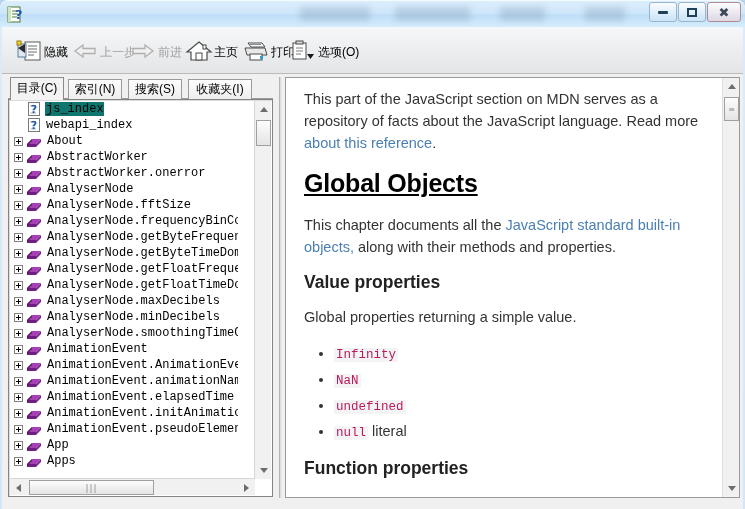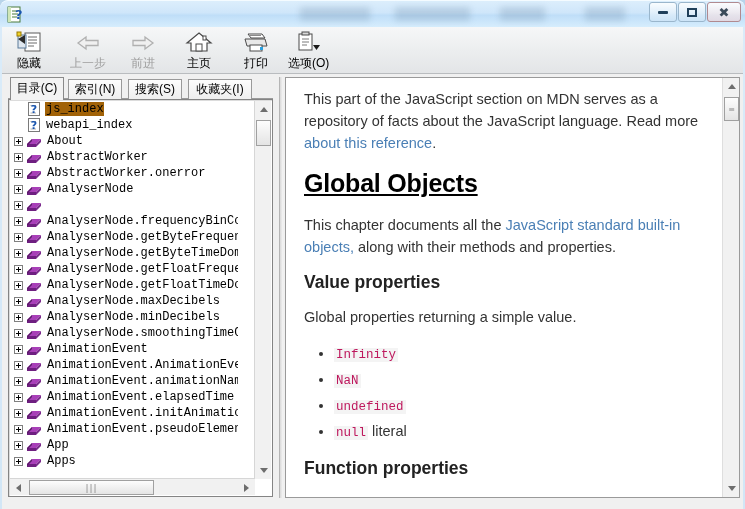--- a/index.html
+++ b/index.html
@@ -50,21 +50,21 @@
 
   
   #toolbar{
     position:absolute;left:2px;top:27px;width:741px;height:47px;
     background:linear-gradient(180deg,#f6f7f8 0%,#eceeef 50%,#e3e5e7 100%);
     border-bottom:1px solid #b9bcbf;
     box-sizing:border-box;
   }
   .tbtn{
     position:absolute;top:2px;height:43px;
-    display:flex;flex-direction:column;align-items:center;justify-content:flex-start;
+    display:flex;flex-direction:row;align-items:center;justify-content:flex-start;
     font-size:12px;color:#000;cursor:default;padding-top:1px;box-sizing:border-box;
   }
   .tbtn.disabled{color:#9d9d9d;}
   .tbtn .ico{height:25px;width:30px;display:flex;align-items:center;justify-content:center;}
   .tbtn .lbl{margin-top:1px;line-height:14px;white-space:nowrap;}
 
   
   #mainarea{position:absolute;left:2px;top:74px;width:741px;height:430px;background:#f0f0f0;}
   #leftpane{
     position:absolute;left:6px;top:3px;width:265px;height:421px;
@@ -93,21 +93,21 @@
     border:1px solid #808080;background:#fff;box-sizing:border-box;
     position:relative;flex:0 0 auto;
   }
   .trow .exp:before{content:"";position:absolute;left:1px;top:3px;width:5px;height:1px;background:#000;}
   .trow .exp:after{content:"";position:absolute;left:3px;top:1px;width:1px;height:5px;background:#000;}
   .trow .indent{width:17px;flex:0 0 auto;}
   .bookico{width:16px;height:13px;margin-right:4px;flex:0 0 auto;position:relative;}
   .bookico svg{display:block;}
   .pageico{width:14px;height:14px;margin-right:4px;flex:0 0 auto;}
   .tlabel{padding-left:1px;}
-  .trow.sel .tlabel{background:#a16207;}
+  .trow.sel .tlabel{background:#0f766e;}
   #tree-vsb{position:absolute;right:1px;top:1px;width:17px;height:378px;
             background:#f1f1f1;border-left:1px solid #d6d6d6;box-sizing:border-box;}
   #tree-hsb{position:absolute;left:1px;bottom:1px;width:245px;height:17px;
             background:#f1f1f1;border-top:1px solid #d6d6d6;box-sizing:border-box;}
   .sbarrow{width:17px;height:17px;display:flex;align-items:center;justify-content:center;}
   .arw{width:0;height:0;}
   .arw.up{border-left:4px solid transparent;border-right:4px solid transparent;border-bottom:5px solid #6d6d6d;}
   .arw.down{border-left:4px solid transparent;border-right:4px solid transparent;border-top:5px solid #6d6d6d;}
   .arw.left{border-top:4px solid transparent;border-bottom:4px solid transparent;border-right:5px solid #6d6d6d;}
   .arw.right{border-top:4px solid transparent;border-bottom:4px solid transparent;border-left:5px solid #6d6d6d;}
@@ -346,20 +346,21 @@
               <div class="trow">
                 <span class="exp"></span>
                 <span class="bookico">
                   <svg width="16" height="13" viewBox="0 0 16 13">
                     <polygon points="1,9 6,4 15,4 10,9" fill="#a83fb8"></polygon>
                     <polygon points="1,9 10,9 10,12 1,12" fill="#6e1f80"></polygon>
                     <polygon points="10,9 15,4 15,7 10,12" fill="#7b2b8c"></polygon>
                     <polygon points="1,9 6,4 6,6 1,11" fill="#5a1a68"></polygon>
                   </svg>
                 </span>
+                <span class="tlabel">AnalyserNode.fftSize</span>
               </div>
               <div class="trow">
                 <span class="exp"></span>
                 <span class="bookico">
                   <svg width="16" height="13" viewBox="0 0 16 13">
                     <polygon points="1,9 6,4 15,4 10,9" fill="#a83fb8"></polygon>
                     <polygon points="1,9 10,9 10,12 1,12" fill="#6e1f80"></polygon>
                     <polygon points="10,9 15,4 15,7 10,12" fill="#7b2b8c"></polygon>
                     <polygon points="1,9 6,4 6,6 1,11" fill="#5a1a68"></polygon>
                   </svg>

